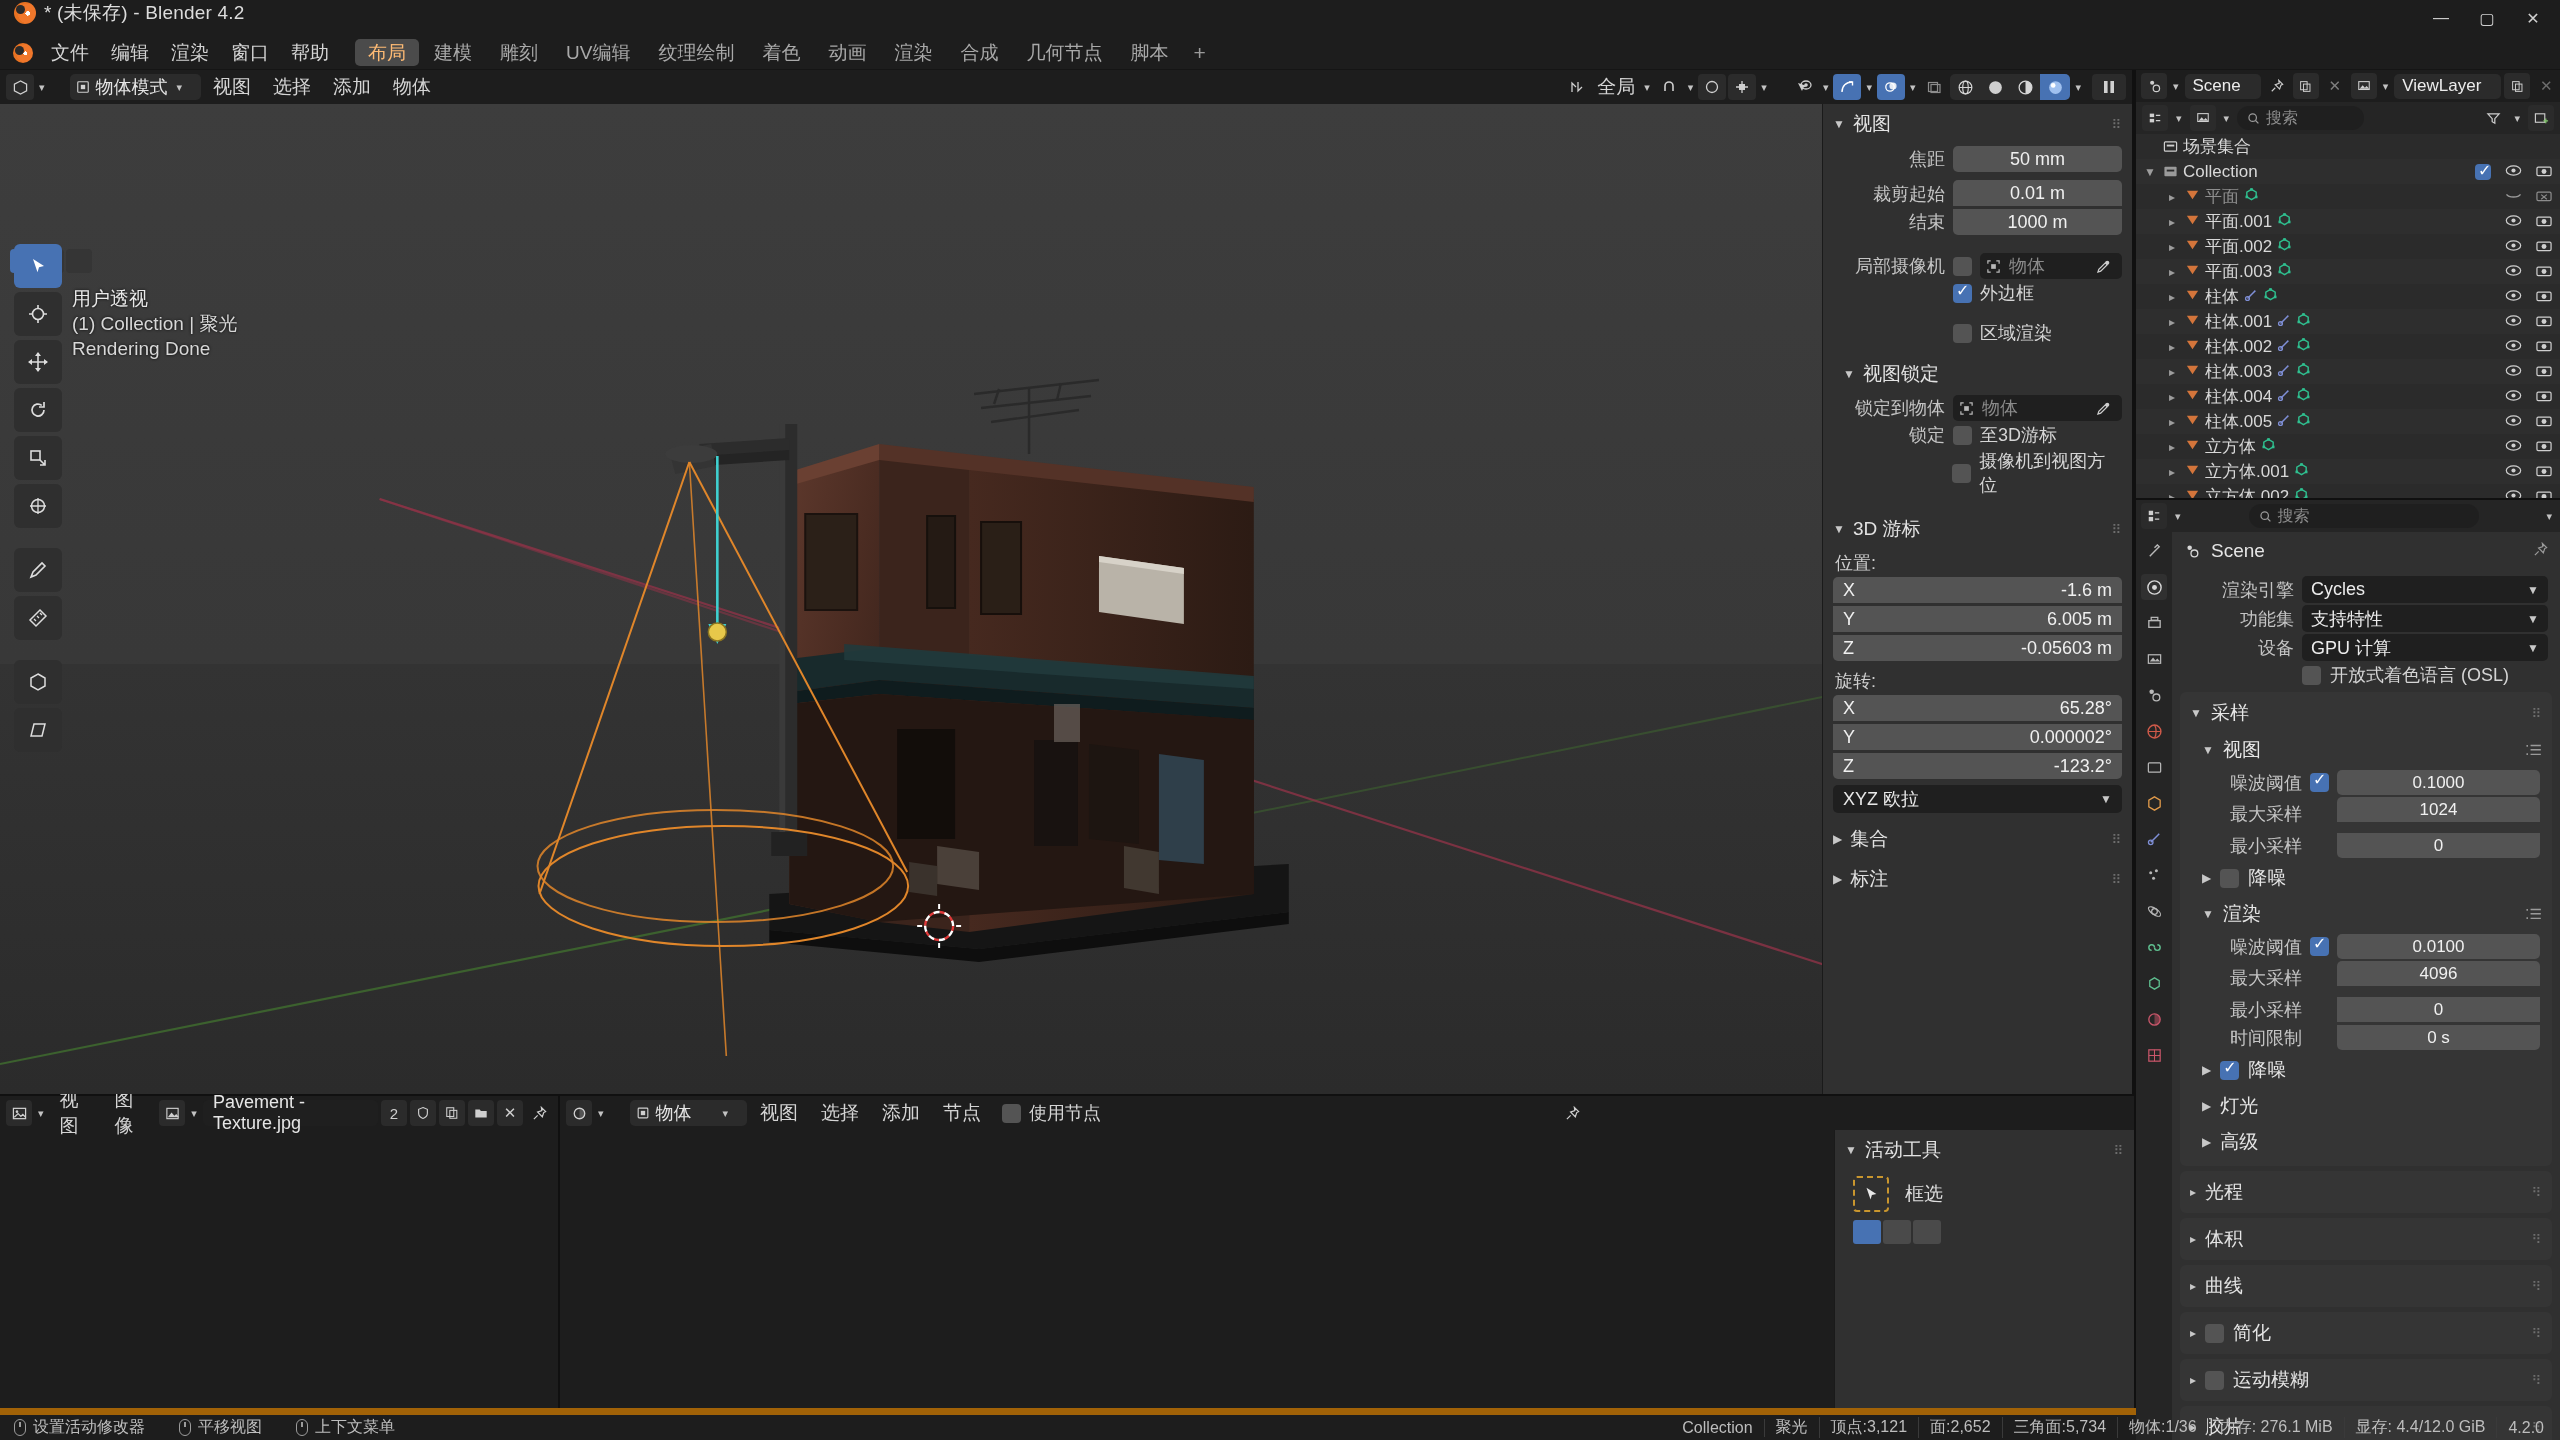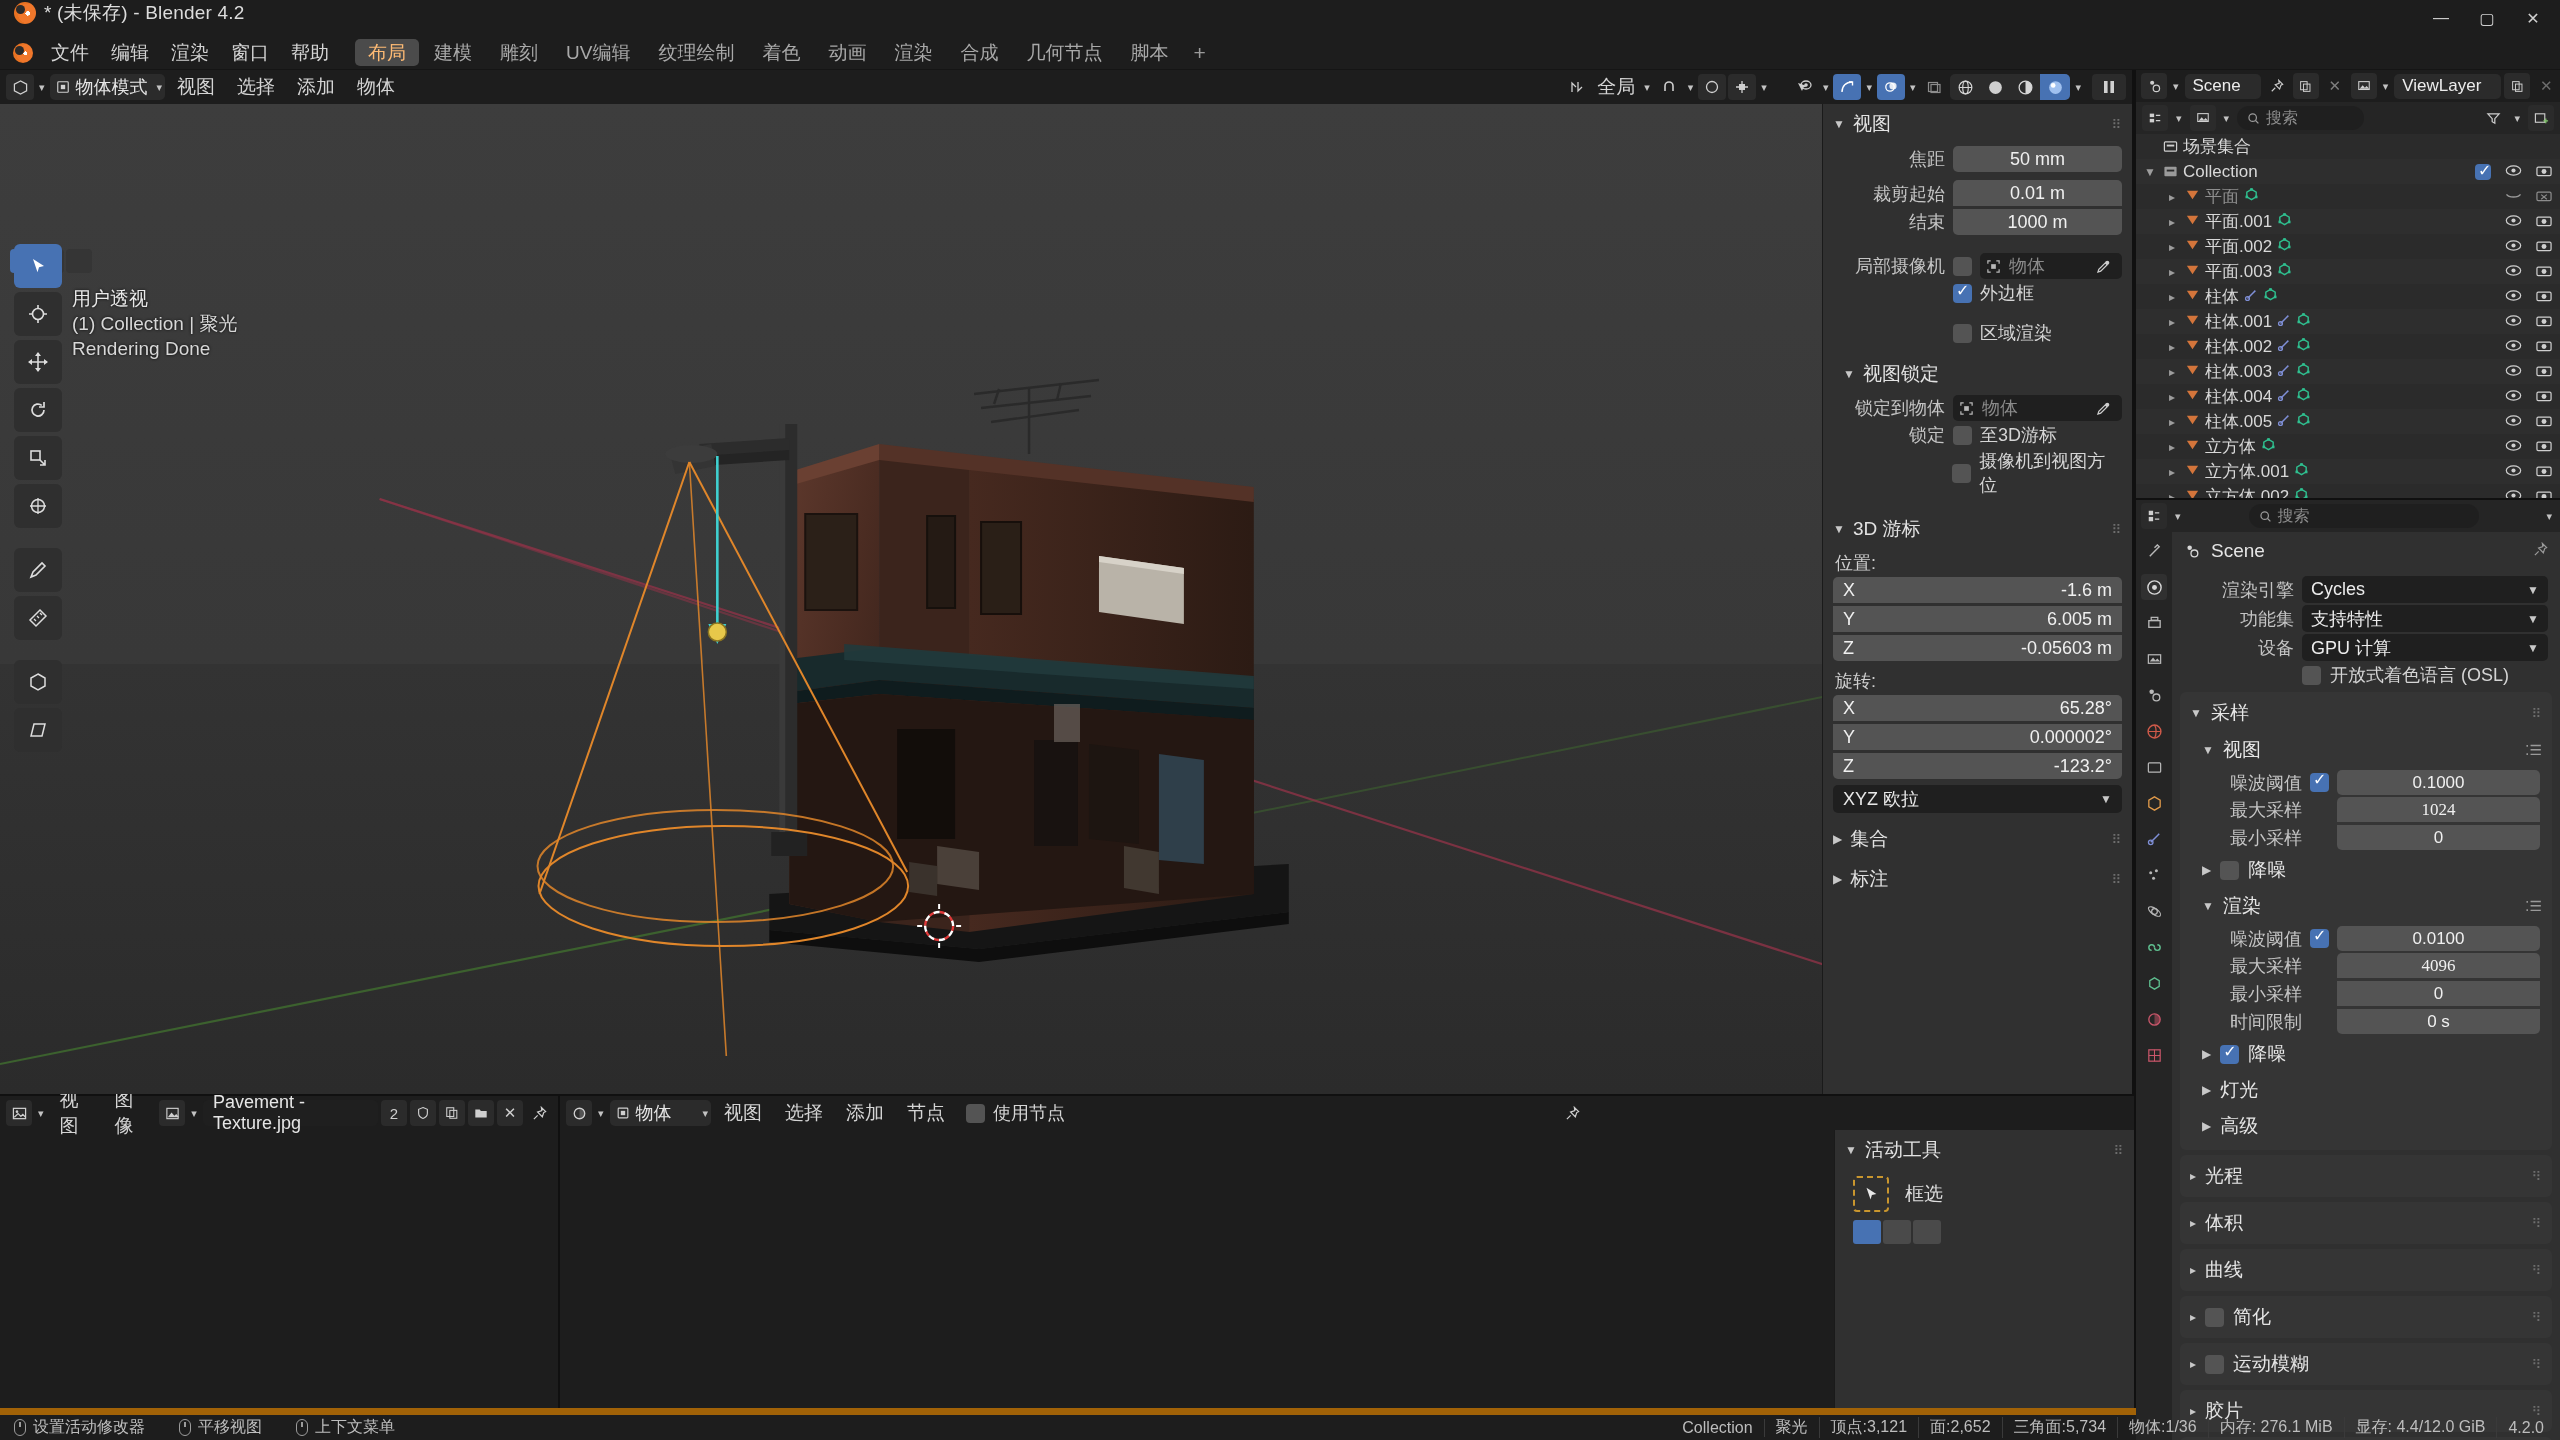--- a/index.html
+++ b/index.html
@@ -49,21 +49,21 @@
   .icn-btn.flat { background:transparent; }
   .icn-btn.on { background:#4772b3; color:#fff; }
   .chev { font-size:11px; color:#c3c3c3; padding:0 3px; }
   .vp-menu { padding:0 10px; font-size:19px; color:#d4d4d4; display:flex; align-items:center;
      height:26px; border-radius:4px; }
   .seg { display:flex; align-items:center; background:#2b2b2b; border-radius:5px; overflow:hidden; }
   .seg > div { height:26px; display:flex; align-items:center; justify-content:center; width:30px;
      font-size:14px; color:#cfcfcf; }
   .seg > div.on { background:#4772b3; color:#fff; }
   .mode-pill { display:flex; align-items:center; gap:6px; background:#2b2b2b; height:26px;
-     padding:0 0 0 6px; border-radius:5px; font-size:18px; }
+     padding:0 16px 0 6px; border-radius:5px; font-size:18px;margin-left:20px; }
 
   #vp-canvas { flex:1; position:relative; overflow:hidden;
      background:linear-gradient(#3a3a3a,#393939 58%,#333333 58.2%,#2f2f2f); }
 
   .vp-overlay-text { position:absolute; left:72px; top:182px; font-size:19px; line-height:25px;
      color:#e8e8e8; text-shadow:0 0 3px rgba(0,0,0,.9); }
   .vp-overlay-text .l2 { color:#d8d8d8; }
 
   
   #vp-tools { position:absolute; left:14px; top:140px; width:48px;
@@ -179,21 +179,21 @@
   .pr-tabs .pt.on { background:#303030; color:#eee; }
   .pr-content { flex:1; overflow:hidden; padding-bottom:4px; }
   .pr-scene-hdr { display:flex; align-items:center; gap:10px; padding:8px 12px; font-size:19px; }
   .prow { display:flex; align-items:center; margin:2px 12px 2px 12px; gap:8px; }
   .prow .lab { width:110px; text-align:right; font-size:18px; color:#c4c4c4; }
   .pdd { flex:1; height:27px; background:#1f1f1f; border-radius:5px; display:flex; align-items:center;
      justify-content:space-between; padding:0 9px; font-size:18px; color:#ececec; }
   .pfld { flex:1; height:25px; background:#545454; border-radius:5px; display:flex; align-items:center;
      justify-content:center; font-size:17px; color:#f0f0f0; }
   .pfld.st { border-radius:0; margin-bottom:1px; }
-  .pfld.t { border-radius:5px 5px 0 0; margin-bottom:1px;font-family:Liberation Serif, serif; }
+  .pfld.t { border-radius:5px 5px 0 0; margin-bottom:9px; }
   .pfld.b { border-radius:0 0 5px 5px; }
   .pbox { margin:5px 8px; background:#353535; border-radius:6px; padding:2px 0 6px; }
   .phdr { display:flex; align-items:center; gap:9px; padding:6px 10px; font-size:19px; color:#e6e6e6; }
   .phdr .dots { margin-left:auto; color:#6d6d6d; font-size:13px; letter-spacing:1px; }
   .psub { display:flex; align-items:center; gap:9px; padding:5px 10px 5px 22px; font-size:19px; color:#e6e6e6; }
   .psub .list-ico { margin-left:auto; color:#9a9a9a; font-size:14px; }
   .pclosed { display:flex; align-items:center; gap:9px; padding:8px 10px; font-size:19px;
      color:#e4e4e4; background:#353535; border-radius:6px; margin:5px 8px; }
   .pclosed .dots { margin-left:auto; color:#6d6d6d; font-size:13px; letter-spacing:1px; }
 

